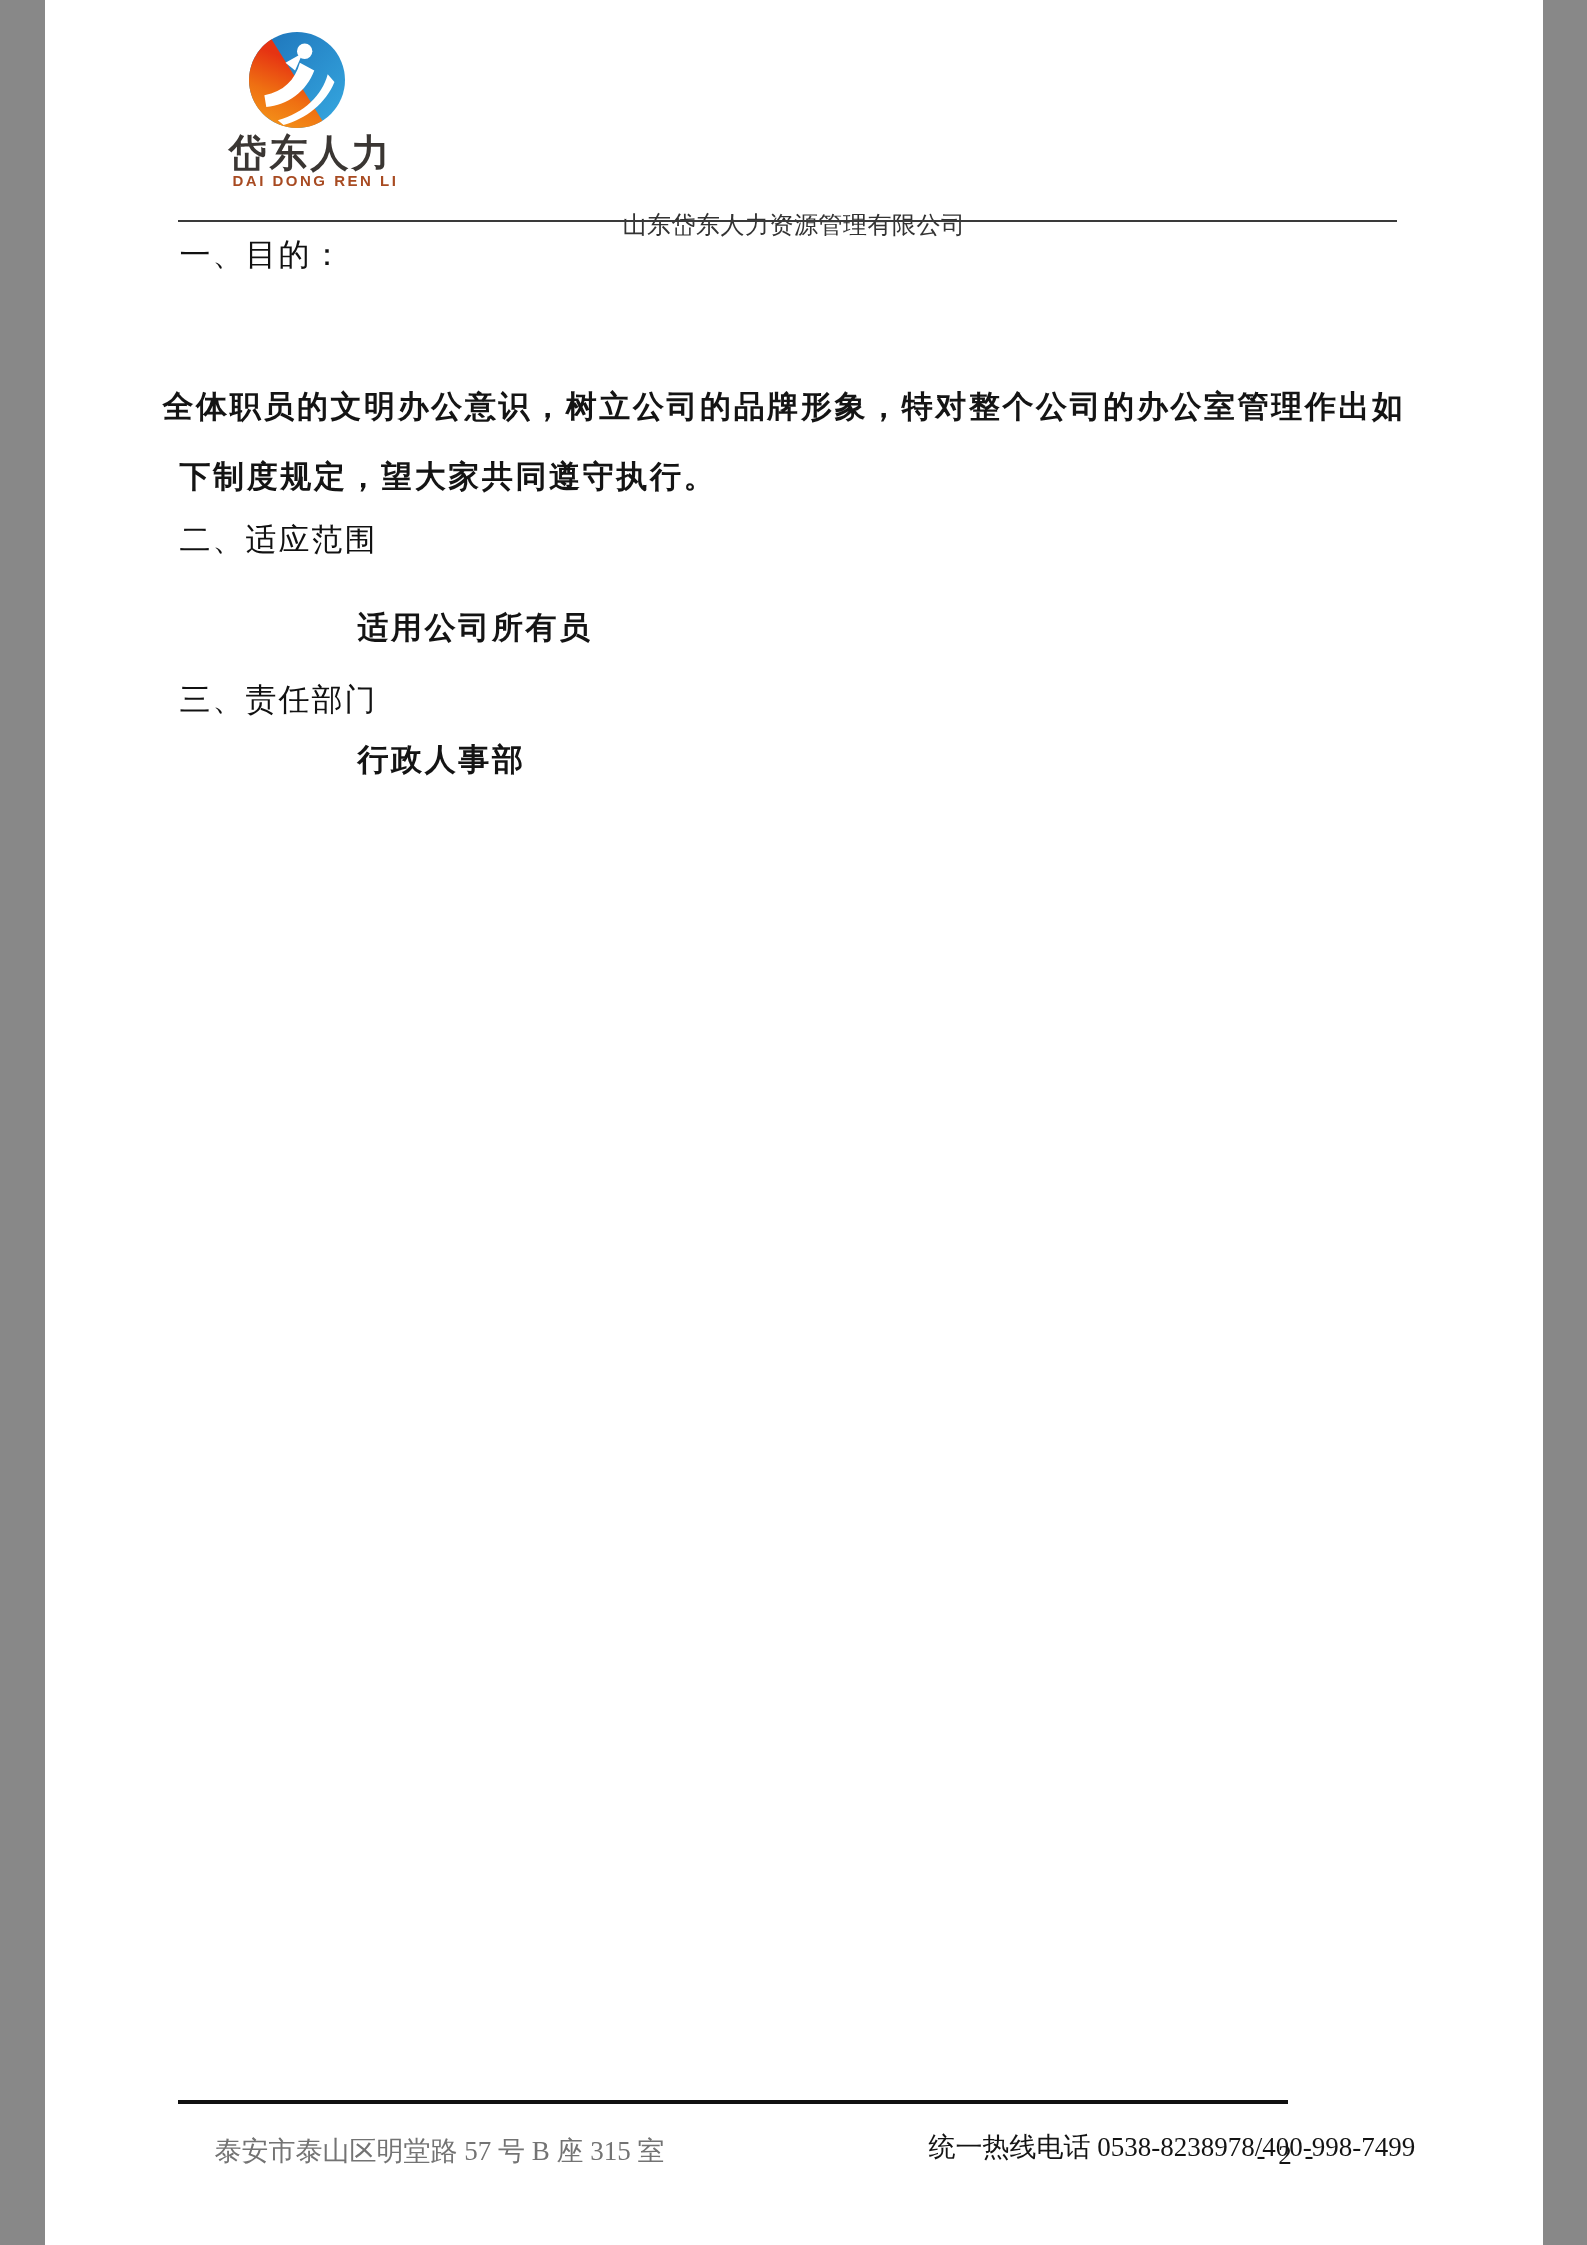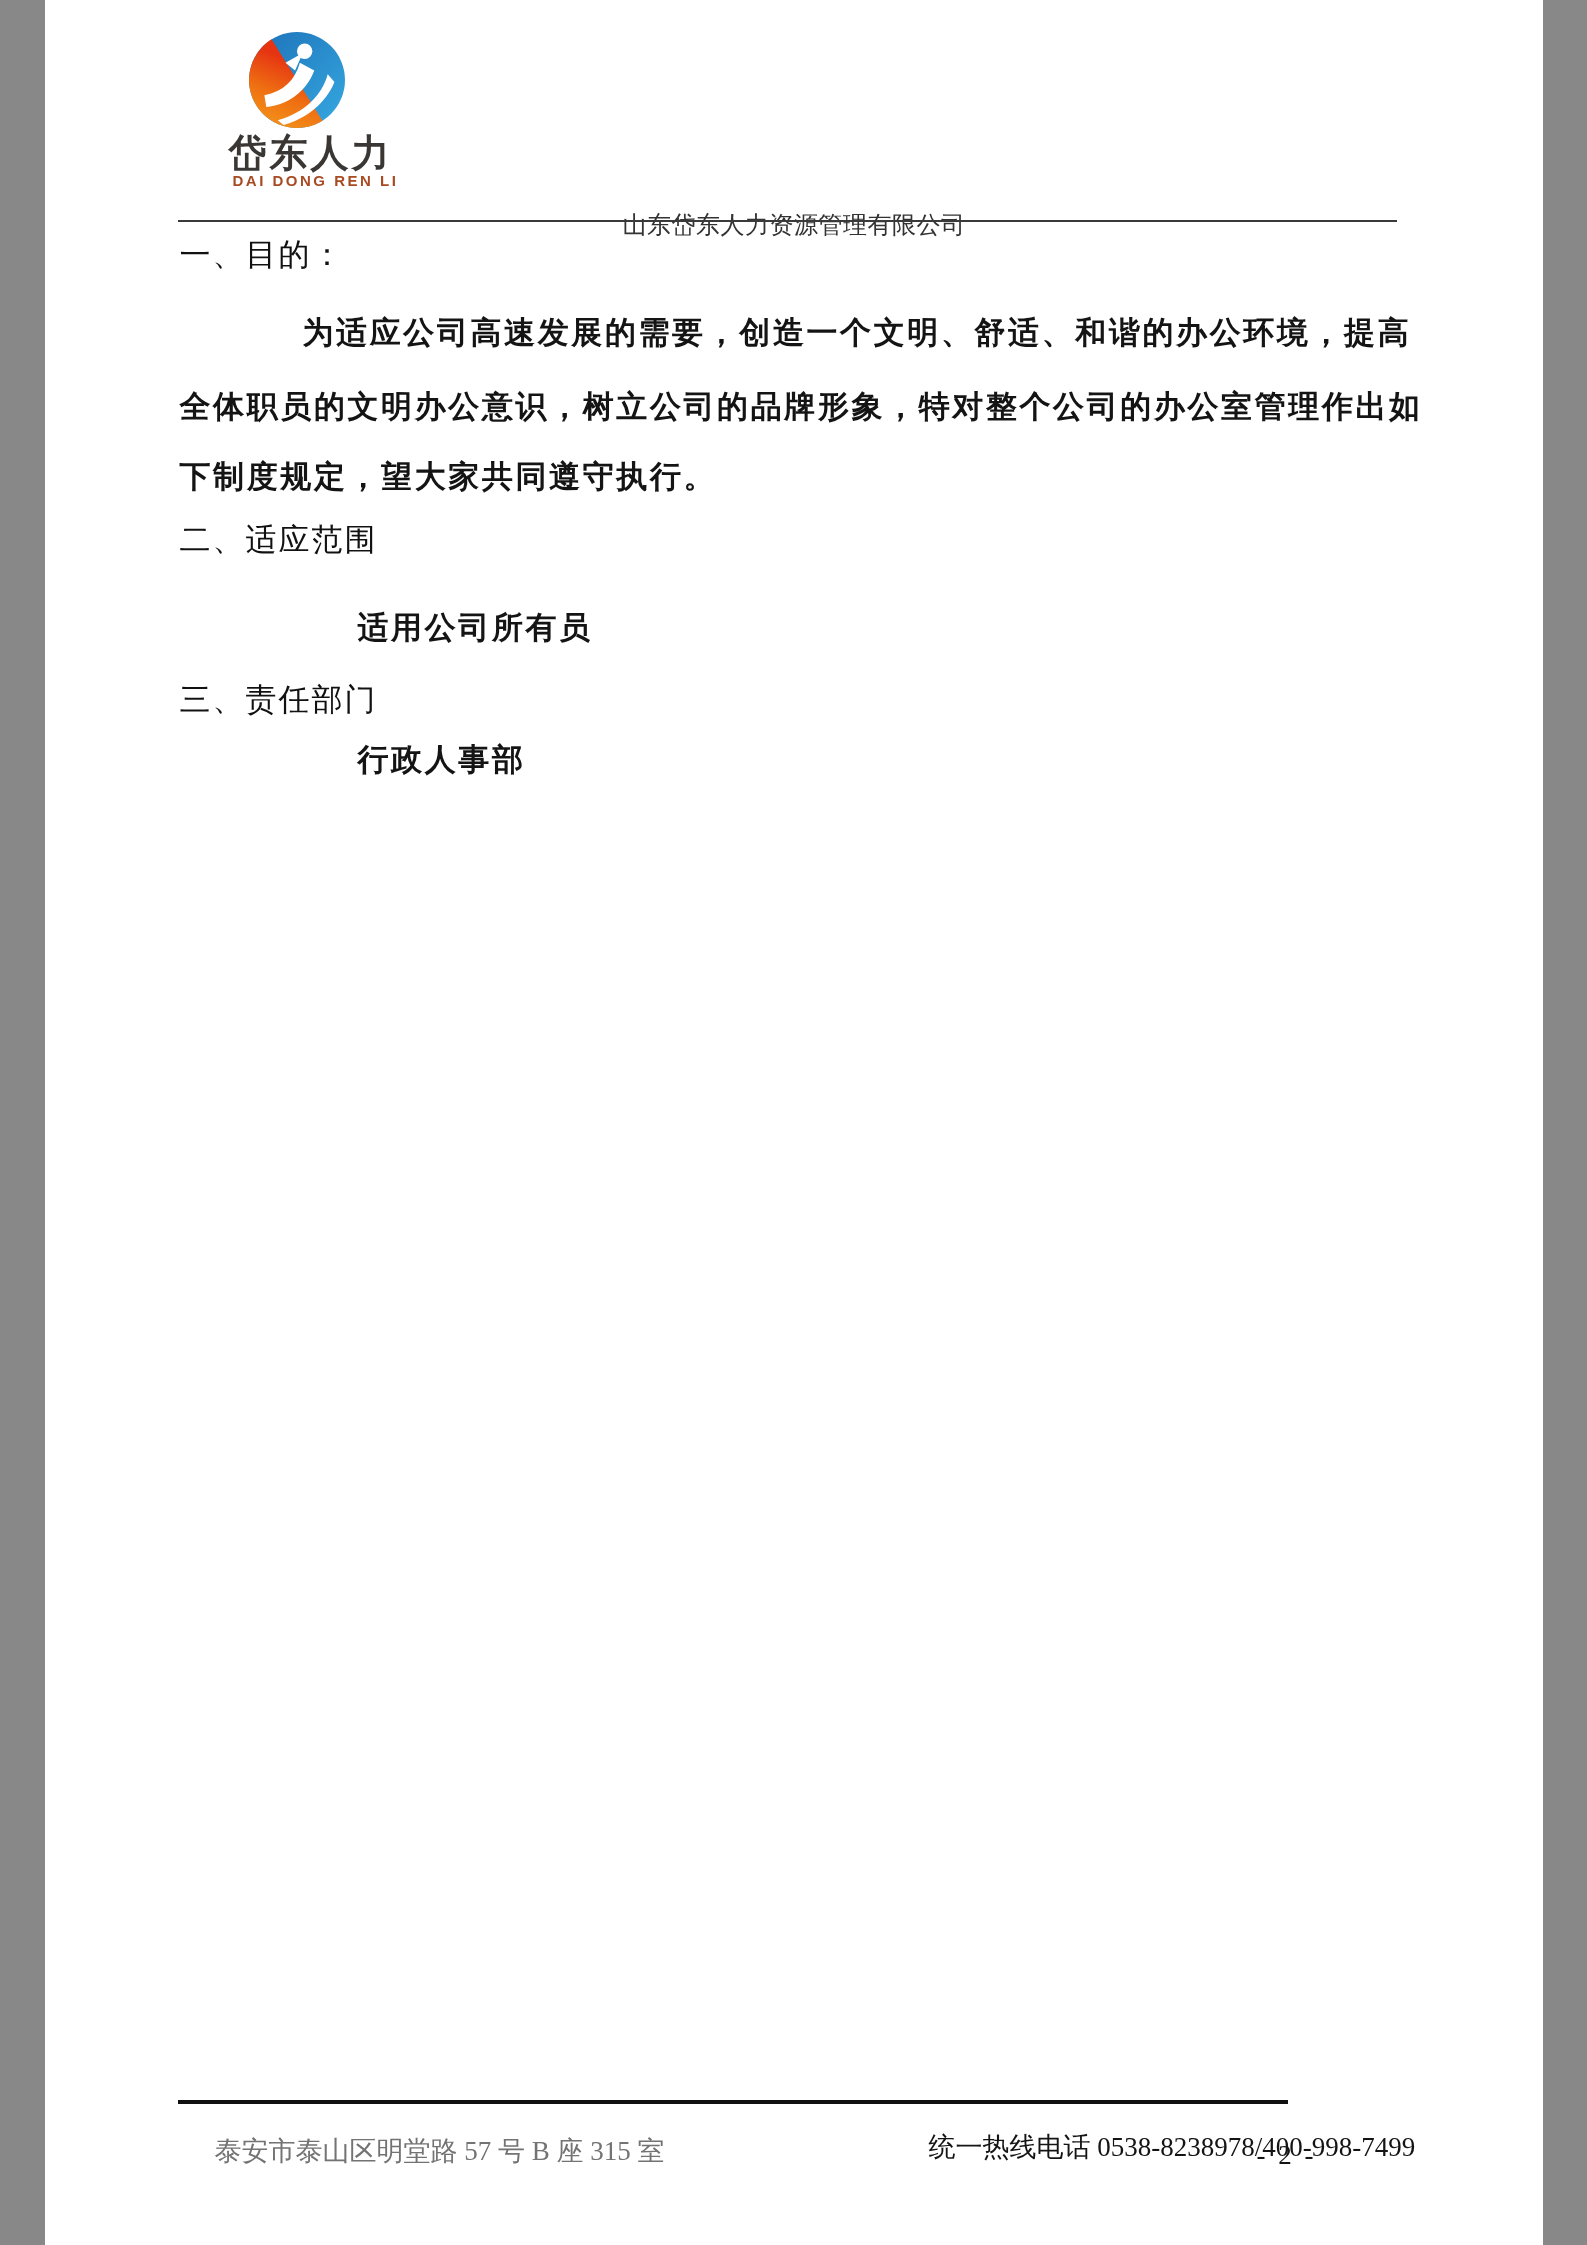--- a/index.html
+++ b/index.html
@@ -37,21 +37,21 @@
 
   
   .doc-heading{
     font-weight:400;font-size:31px;letter-spacing:2px;color:#111;
   }
   .doc-line{
     font-weight:600;font-size:31px;letter-spacing:2.6px;color:#141414;
   }
   .h1{left:135px;top:237px;}
   .l1{left:258px;top:315px;}
-  .l2{left:135px;top:389px;text-align:center;}
+  .l2{left:118px;top:389px;text-align:center;}
   .l3{left:135px;top:459px;}
   .h2{left:135px;top:522px;}
   .s1{left:313px;top:610px;}
   .h3{left:135px;top:682px;}
   .s2{left:313px;top:742px;}
 
   
   .footer-rule{
     left:133px;top:2100px;width:1110px;height:4px;background:#111;
   }
@@ -86,21 +86,20 @@
     </svg>
   </div>
 
   <div class="abs logo-cn">岱东人力</div>
   <div class="abs logo-en">DAI DONG REN LI</div>
 
   <div class="abs company-name">山东岱东人力资源管理有限公司</div>
   <div class="abs header-rule"></div>
 
   <div class="abs doc-heading h1">一、目的：</div>
-  <div class="abs doc-line l1">为适应公司高速发展的需要，创造一个文明、舒适、和谐的办公环境，提高</div>
   <div class="abs doc-line l2">全体职员的文明办公意识，树立公司的品牌形象，特对整个公司的办公室管理作出如</div>
   <div class="abs doc-line l3">下制度规定，望大家共同遵守执行。</div>
 
   <div class="abs doc-heading h2">二、适应范围</div>
   <div class="abs doc-line s1">适用公司所有员</div>
 
   <div class="abs doc-heading h3">三、责任部门</div>
   <div class="abs doc-line s2">行政人事部</div>
 
   <div class="abs footer-rule"></div>

